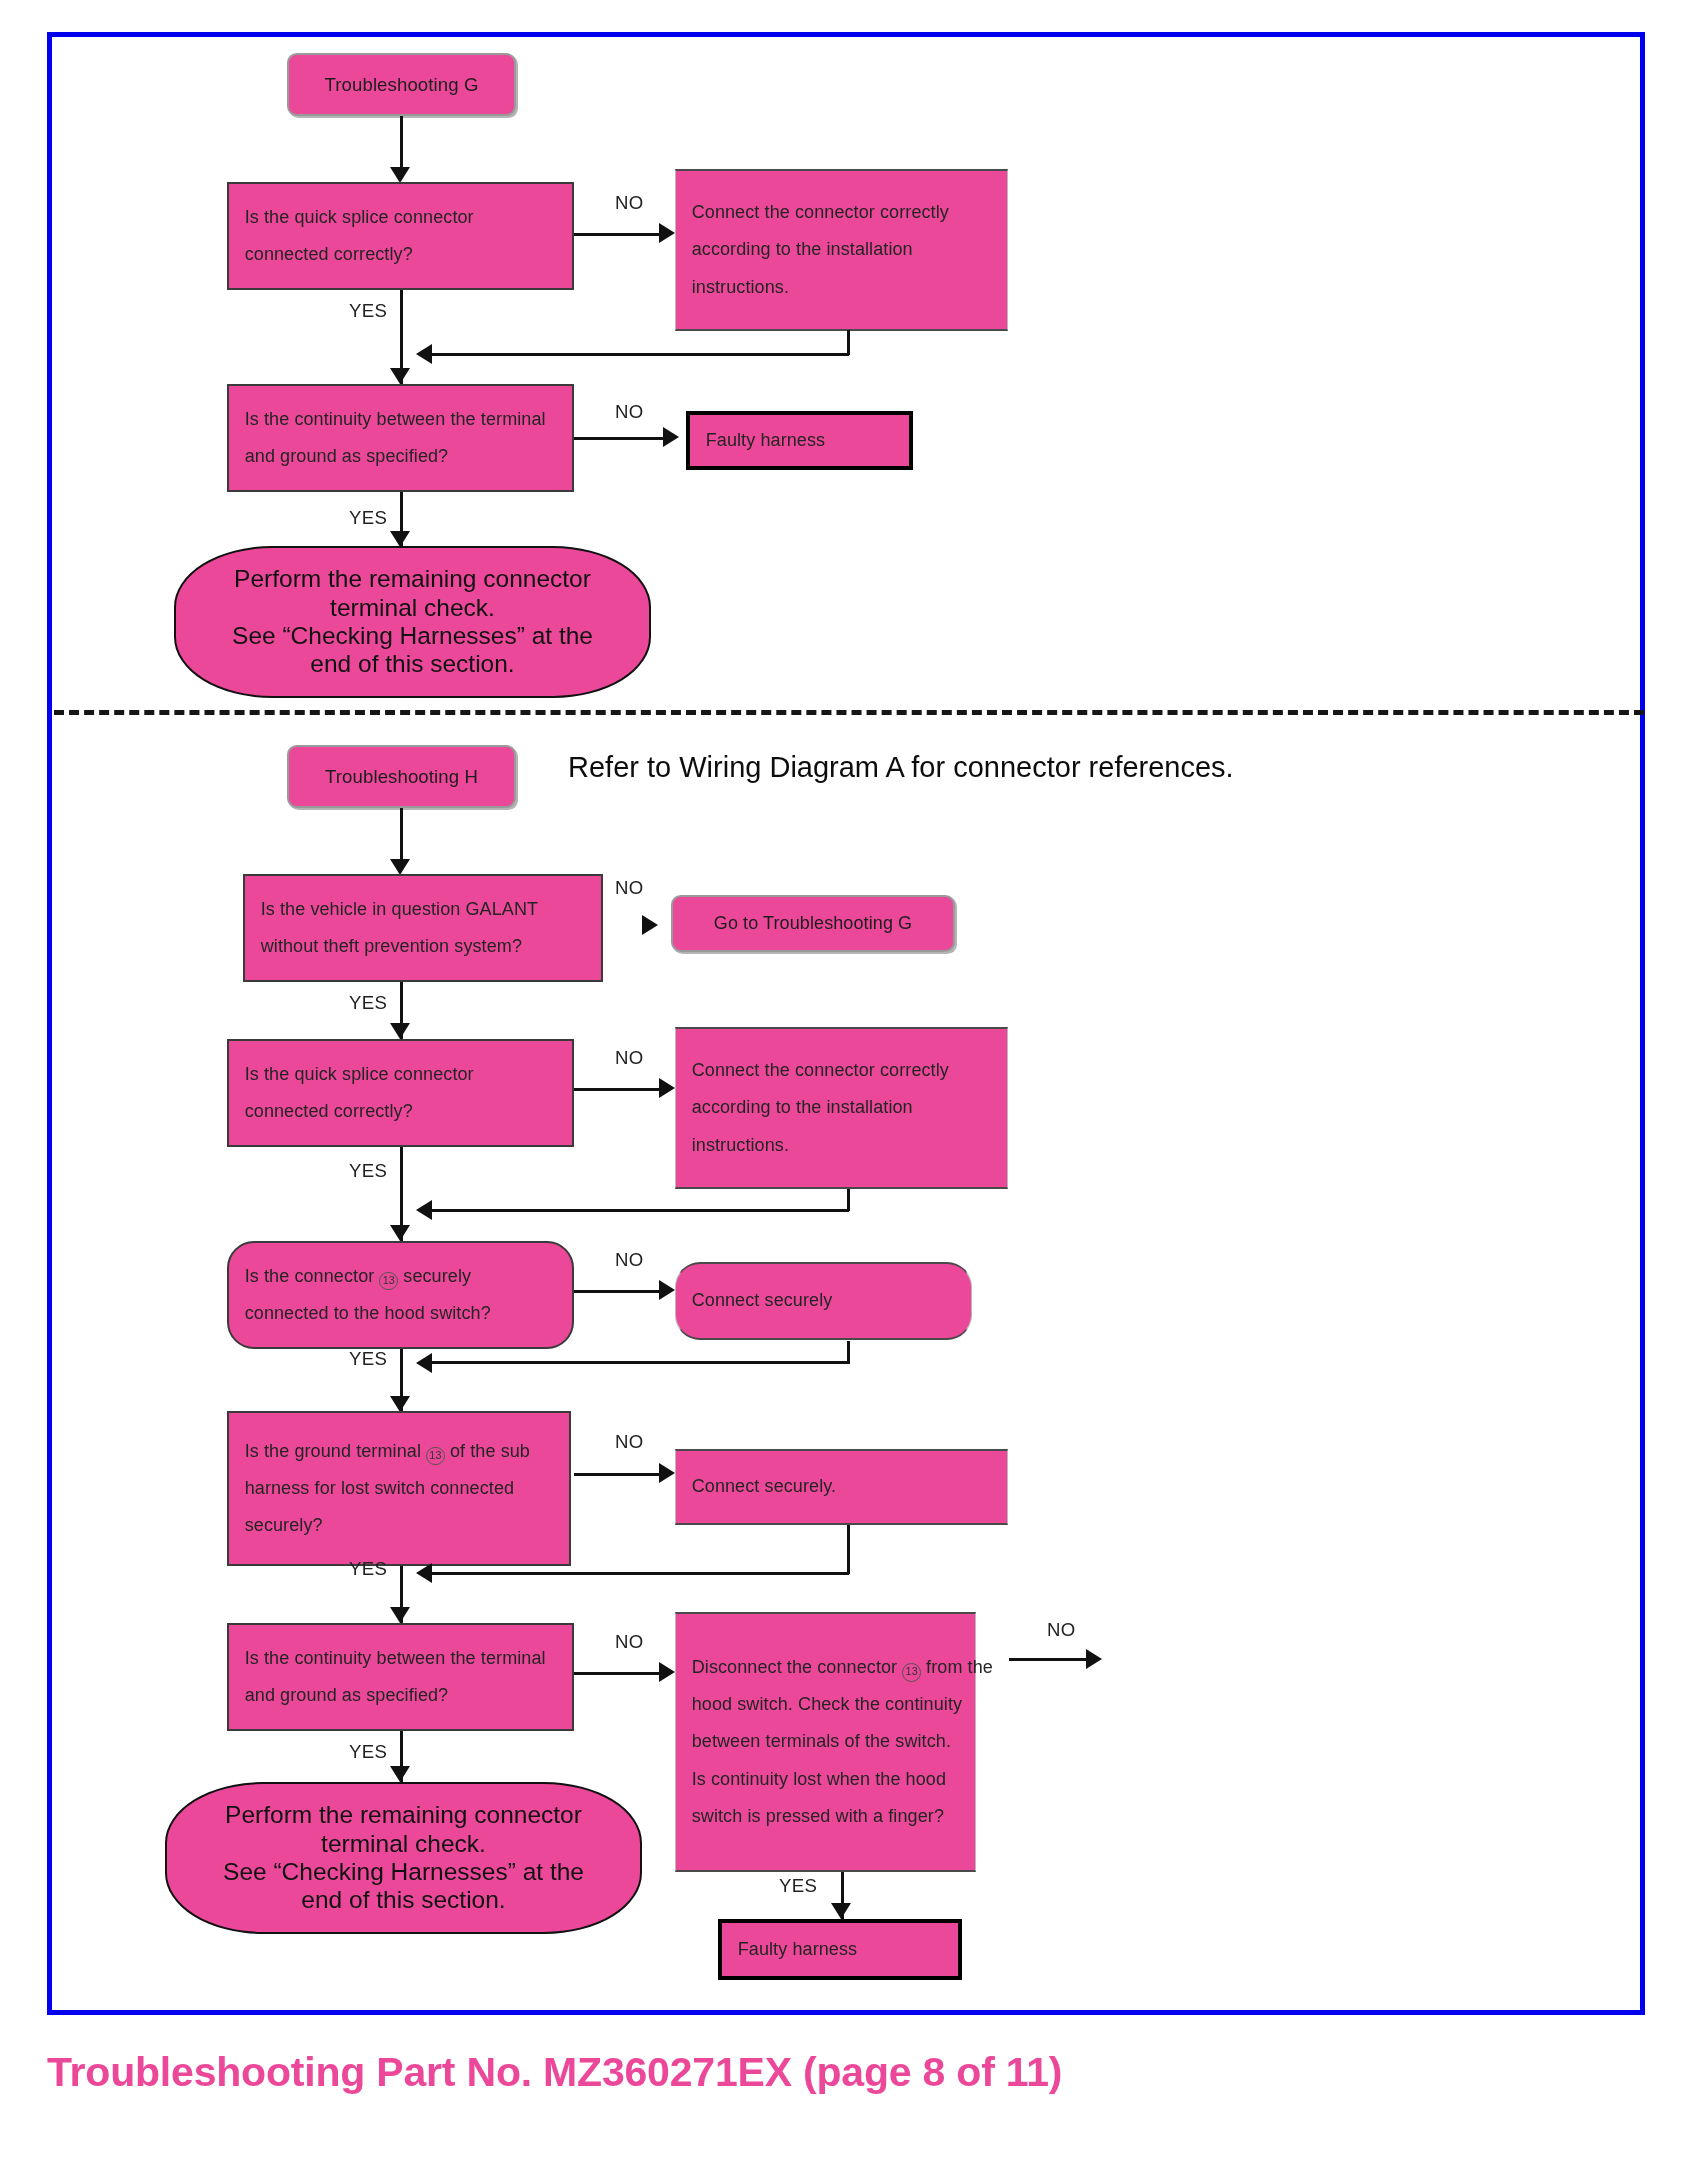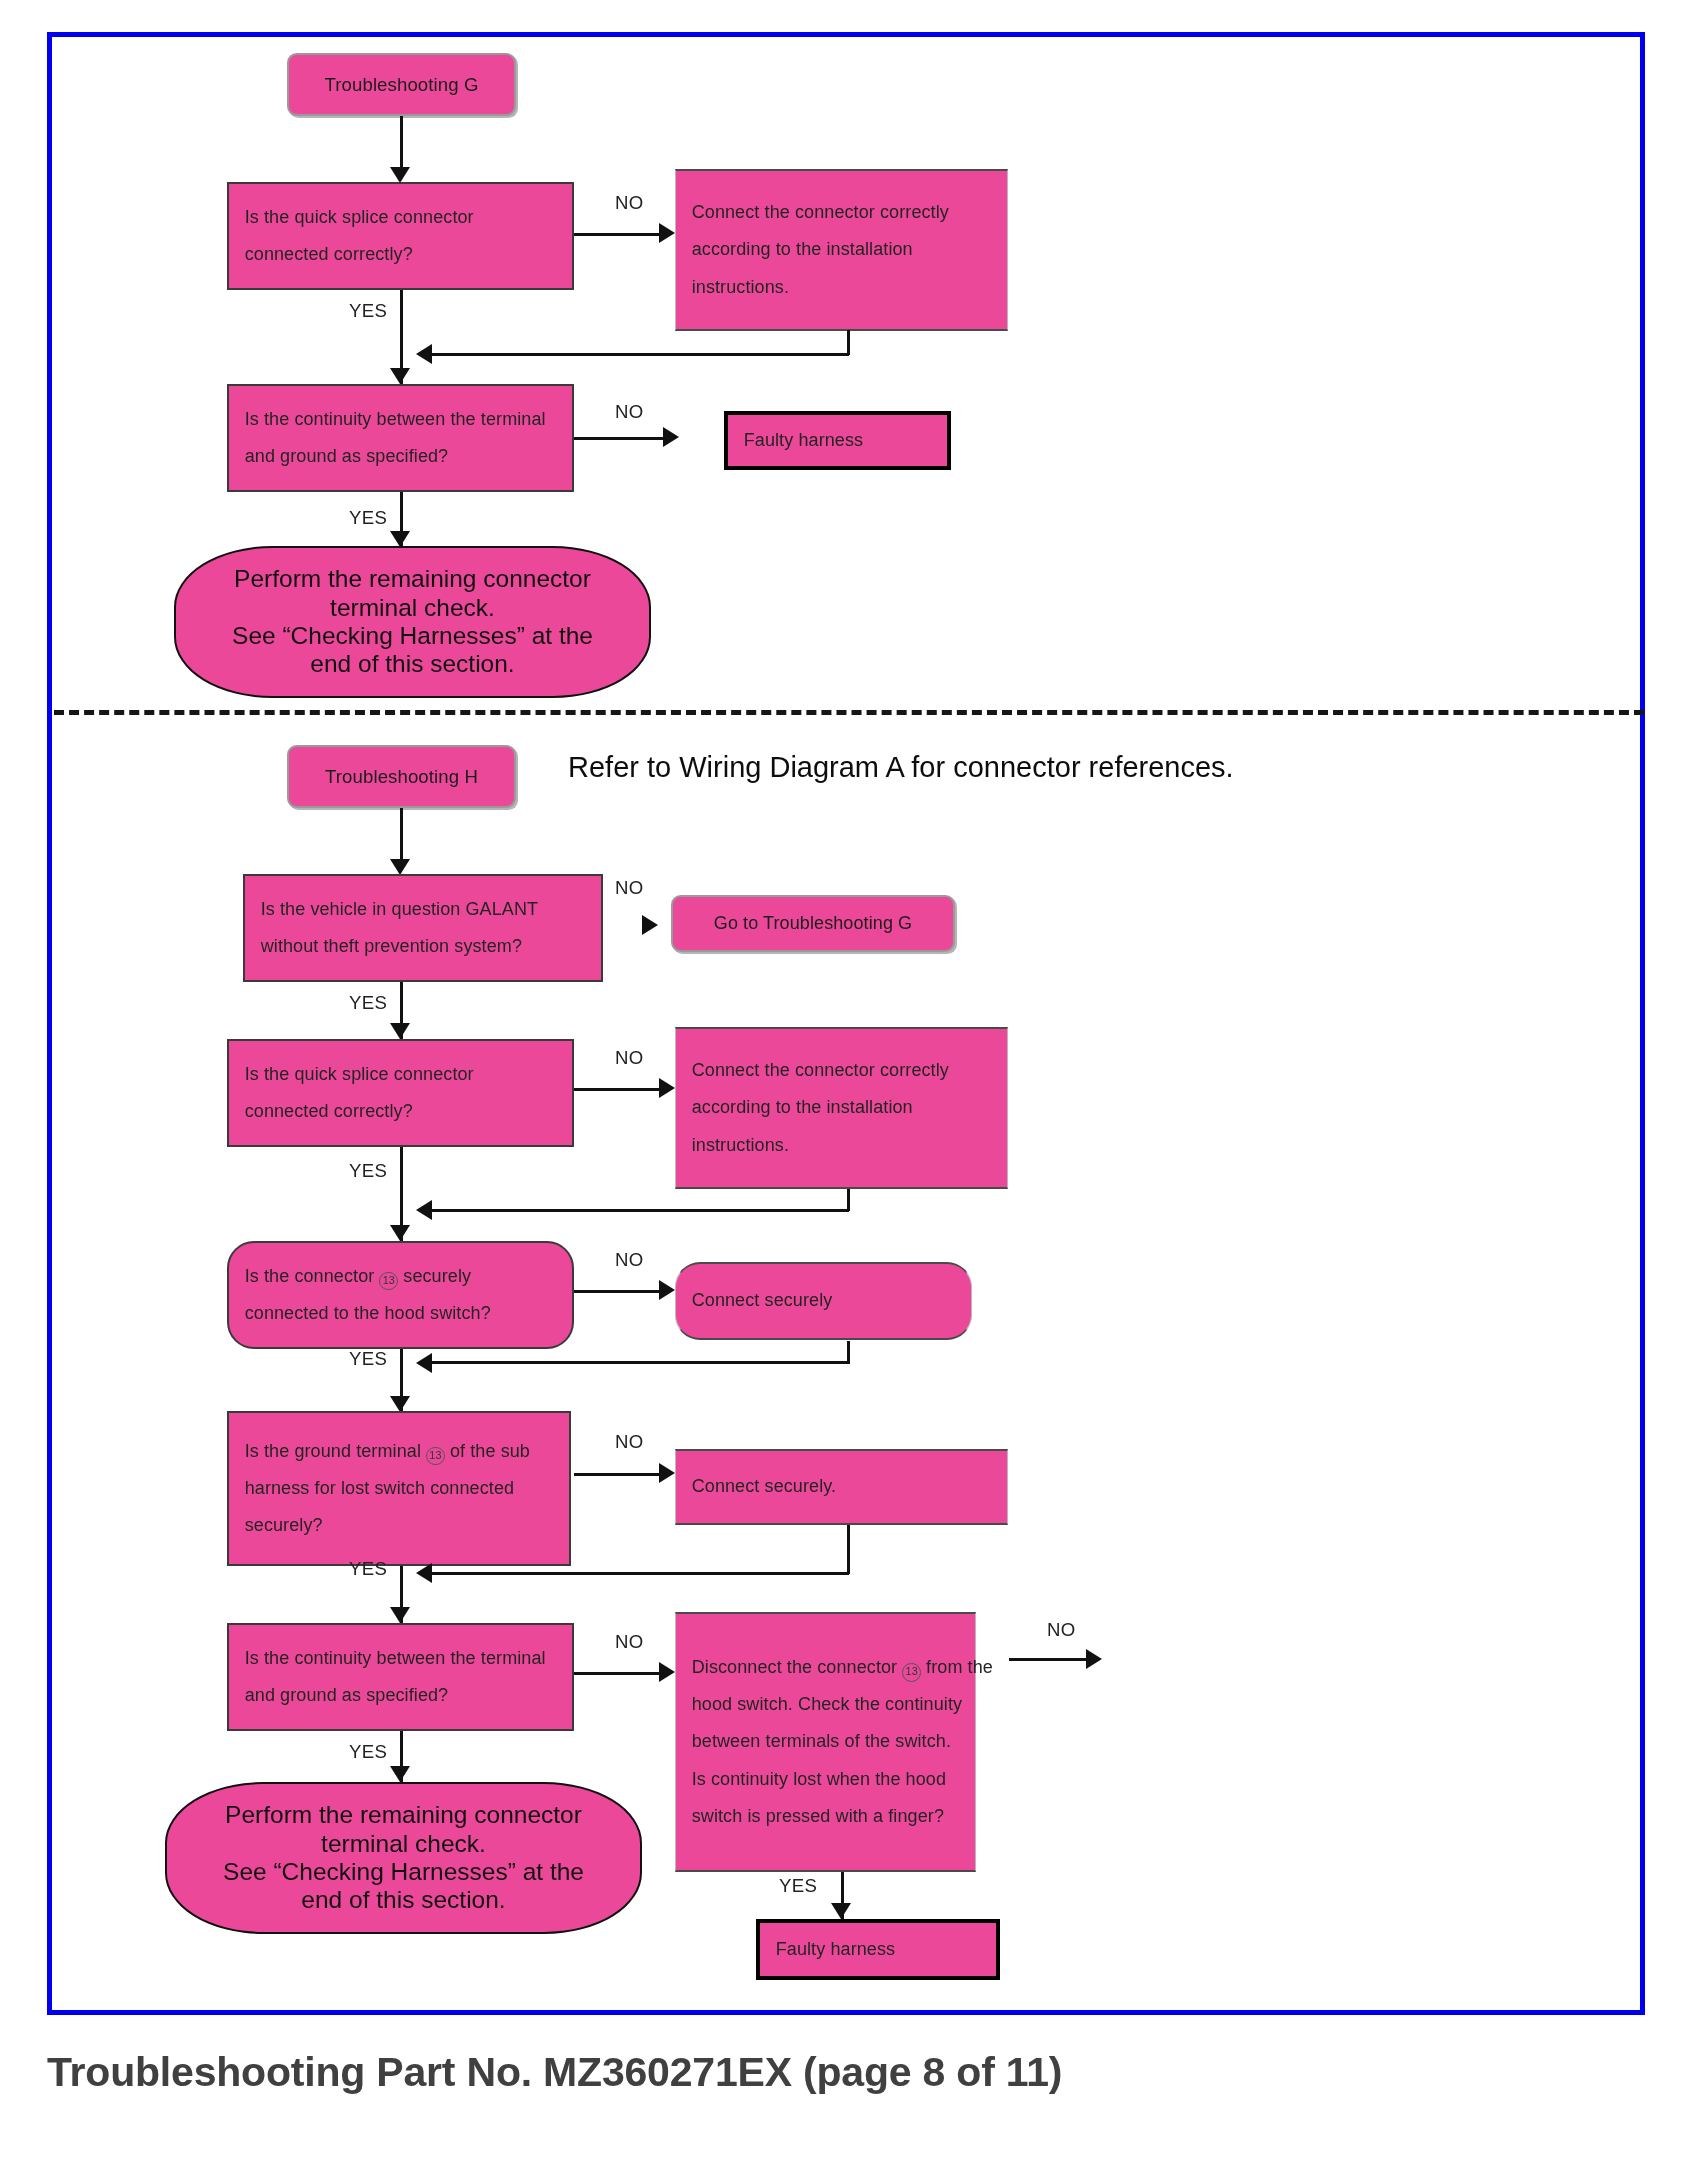--- a/index.html
+++ b/index.html
@@ -64,21 +64,20 @@
   }
   .rect.softedge {
     border: 1px solid #b9b9b9;
     border-top: 2.9px solid #4a4a4a;
     border-bottom: 2px solid #4a4a4a;
   }
 
   
   .rect.heavy {
     border: 4.9px solid #000000;
-    margin-left: 38px;
   }
 
   
   .stadium {
     border: 2.9px solid #111111;
     border-radius: 98px / 61px;
     align-items: center;
     justify-content: center;
     text-align: center;
     font-size: 24.5px;
@@ -169,21 +168,21 @@
     white-space: nowrap;
   }
 
   
   #caption {
     position: absolute;
     left: 47px;
     top: 2049px;
     font-size: 41px;
     font-weight: bold;
-    color: #404040;
+    color: #ec4899;
     letter-spacing: -0.2px;
     white-space: nowrap;
   }
 </style>
 </head>
 <body>
 
 <div id="blue-frame"></div>
 
 <div id="canvas">

